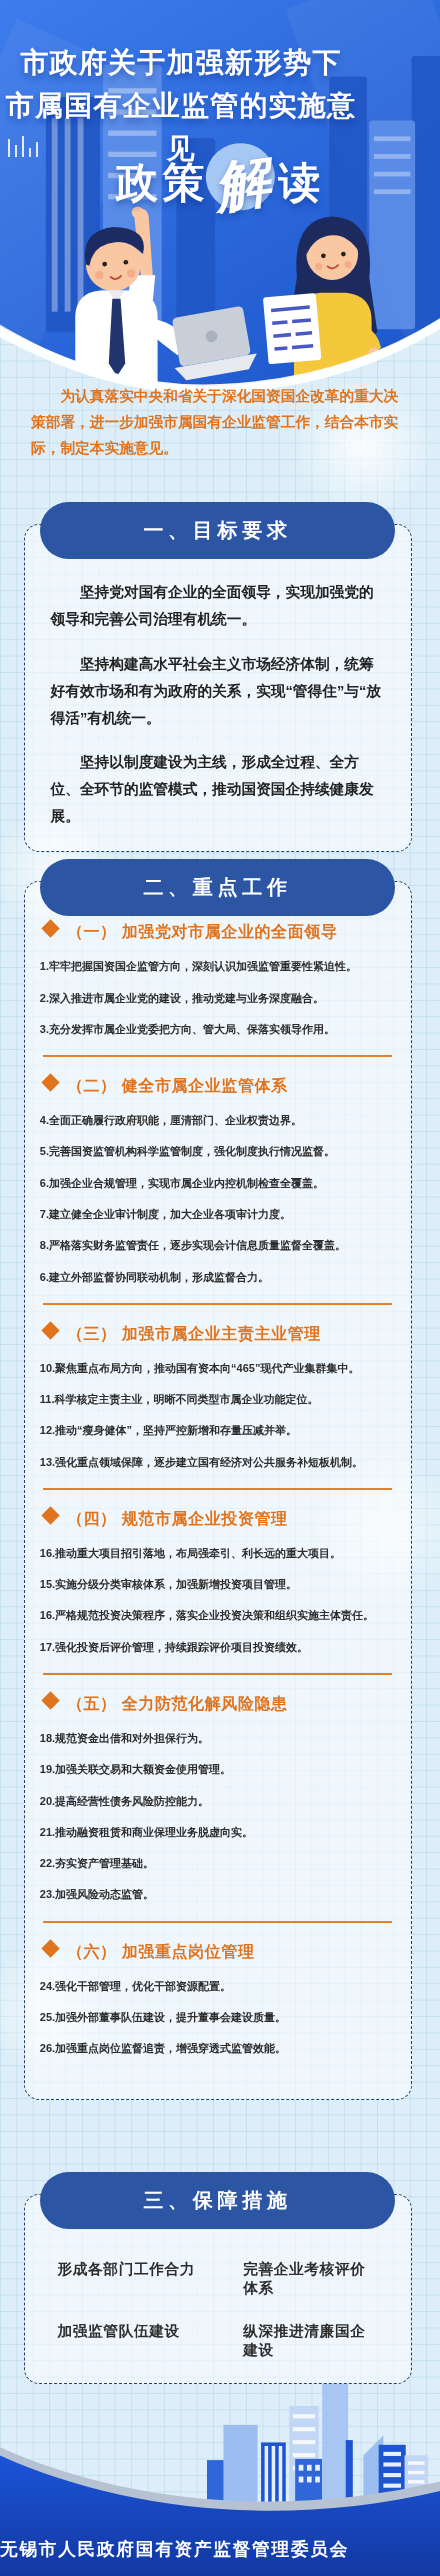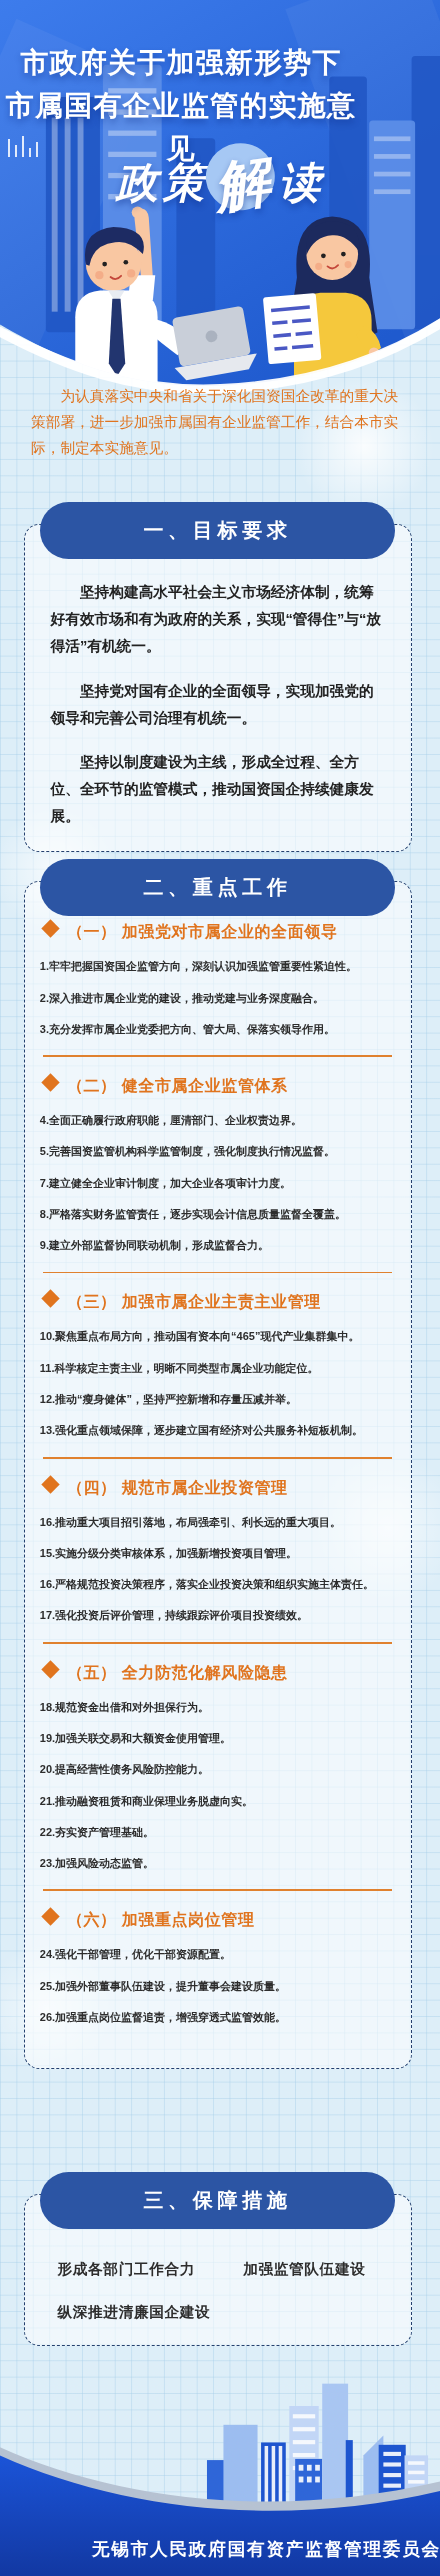--- a/index.html
+++ b/index.html
@@ -17,35 +17,35 @@
     background-size:auto,auto,auto,auto,16.4px 16.4px,16.4px 16.4px;
   }
   
   #header{position:absolute;top:0;left:0;width:441px;height:394px;}
   #header svg{display:block;}
   .title{position:absolute;top:41px;left:0;width:362px;text-align:center;color:#fff;
     font-size:28px;font-weight:bold;line-height:43px;letter-spacing:1.2px;
     text-shadow:0 3.5px 5.9px rgba(8,40,130,.45);}
   .badge{position:absolute;top:146px;left:0;width:441px;text-align:center;color:#fff;font-weight:bold;
     text-shadow:0 3.5px 5.9px rgba(8,40,130,.45);}
-  .badge .bpart{display:inline-block;vertical-align:middle;font-size:42px;letter-spacing:4.7px;font-style:italic;}
+  .badge .bpart{display:inline-block;vertical-align:middle;font-size:42px;letter-spacing:4.7px;}
   .badge .bmid{position:relative;display:inline-block;vertical-align:middle;font-size:55px;
     font-style:italic;transform:rotate(-8deg);margin:0 8.2px 0 5.9px;top:2.3px;z-index:1;}
   .badge .bmid::before{content:"";position:absolute;left:-8.2px;top:-4.7px;width:69px;height:67px;
     border-radius:50%;background:#a6c8f4;z-index:-1;}
   .deco-lines{position:absolute;left:8.2px;top:136px;display:flex;gap:4.7px;align-items:flex-end;height:21px;}
   .deco-lines i{display:block;width:2.3px;background:rgba(255,255,255,.85);}
   .deco-lines i:nth-child(1){height:17.6px}
   .deco-lines i:nth-child(2){height:11.7px}
   .deco-lines i:nth-child(3){height:21px}
   .deco-lines i:nth-child(4){height:9.4px}
   .deco-lines i:nth-child(5){height:15.3px}
   
   #intro{position:absolute;top:383px;left:31px;width:379px;color:#e0741e;
-    font-size:14.7px;line-height:26px;font-weight:normal;text-indent:2em;}
+    font-size:14.7px;line-height:26px;font-weight:bold;text-indent:2em;}
   
   .section{position:absolute;left:0;width:435px;}
   .pill{position:relative;z-index:2;margin:0 auto;width:355px;height:57px;border-radius:29px;
     background:#2c55a4;color:#fff;display:flex;align-items:center;justify-content:center;
     font-size:20px;font-weight:bold;letter-spacing:4.7px;}
   .sbox{position:relative;z-index:1;margin:-35px 23.5px 0;border:1.8px dashed #24406e;
     border-radius:15.3px;background:rgba(255,255,255,.55);}
   #goals .sbox{padding:54px 26px 21px;}
   .para{font-size:14.7px;line-height:27px;color:#222;font-weight:600;text-indent:2em;margin:0 0 17.6px;}
   .para:last-child{margin-bottom:0;}
@@ -55,21 +55,21 @@
   .sub-title-text{color:#e0741e;font-size:16px;font-weight:bold;letter-spacing:0.6px;}
   .item{font-size:11px;line-height:19px;color:#2d2d2d;font-weight:600;margin:0 0 12.3px;}
   .sub-divider{height:1.8px;background:#e0812e;margin:16.4px 3.5px 19px;}
   #safeguards .sbox{padding:65px 33px 23.5px;}
   .measures{display:grid;grid-template-columns:1fr 1fr;row-gap:23.5px;column-gap:9.4px;}
   .measure{font-size:14.7px;font-weight:bold;color:#2d2d2d;letter-spacing:0.6px;}
   .measure:nth-child(even){margin-left:21px;}
   
   #footer-art{position:absolute;top:2373px;left:0;width:441px;height:203px;}
   #footer-art svg{display:block;}
-  .footer-text{position:absolute;bottom:15.3px;left:0;width:441px;text-align:right;color:#fff;
+  .footer-text{position:absolute;bottom:15.3px;left:0;width:441px;text-align:left;color:#fff;
     font-size:17.6px;font-weight:bold;letter-spacing:1.8px;}
 </style>
 </head>
 <body>
 
 <div id="page">
 
   <div id="header">
     <svg viewBox="0 0 750 670" width="441" height="394">
       <defs>
@@ -181,22 +181,22 @@
     <div class="badge">
       <span class="bpart">政策</span><span class="bmid">解</span><span class="bpart">读</span>
     </div>
   </div>
 
   <div id="intro">为认真落实中央和省关于深化国资国企改革的重大决策部署，进一步加强市属国有企业监管工作，结合本市实际，制定本实施意见。</div>
 
   <div class="section" id="goals" style="top:502px">
     <div class="pill">一、目标要求</div>
     <div class="sbox">
+        <p class="para">坚持党对国有企业的全面领导，实现加强党的领导和完善公司治理有机统一。</p>
         <p class="para">坚持构建高水平社会主义市场经济体制，统筹好有效市场和有为政府的关系，实现“管得住”与“放得活”有机统一。</p>
-        <p class="para">坚持党对国有企业的全面领导，实现加强党的领导和完善公司治理有机统一。</p>
         <p class="para">坚持以制度建设为主线，形成全过程、全方位、全环节的监管模式，推动国资国企持续健康发展。</p>
       </div>
   </div>
 
   <div class="section" id="keywork" style="top:859px">
     <div class="pill">二、重点工作</div>
     <div class="sbox">
         <div class="sub-head">
           <span class="diamond"></span>
           <span class="sub-title-text">（一） 加强党对市属企业的全面领导</span>
@@ -204,23 +204,24 @@
         <p class="item">1.牢牢把握国资国企监管方向，深刻认识加强监管重要性紧迫性。</p>
         <p class="item">2.深入推进市属企业党的建设，推动党建与业务深度融合。</p>
         <p class="item">3.充分发挥市属企业党委把方向、管大局、保落实领导作用。</p>
         <div class="sub-divider"></div>
         <div class="sub-head">
           <span class="diamond"></span>
           <span class="sub-title-text">（二） 健全市属企业监管体系</span>
         </div>
         <p class="item">4.全面正确履行政府职能，厘清部门、企业权责边界。</p>
         <p class="item">5.完善国资监管机构科学监管制度，强化制度执行情况监督。</p>
+        <p class="item">6.加强企业合规管理，实现市属企业内控机制检查全覆盖。</p>
         <p class="item">7.建立健全企业审计制度，加大企业各项审计力度。</p>
         <p class="item">8.严格落实财务监管责任，逐步实现会计信息质量监督全覆盖。</p>
-        <p class="item">9.建立外部监督协同联动机制，形成监督合力。</p>
+        <p class="item">6.建立外部监督协同联动机制，形成监督合力。</p>
         <div class="sub-divider"></div>
         <div class="sub-head">
           <span class="diamond"></span>
           <span class="sub-title-text">（三） 加强市属企业主责主业管理</span>
         </div>
         <p class="item">10.聚焦重点布局方向，推动国有资本向“465”现代产业集群集中。</p>
         <p class="item">11.科学核定主责主业，明晰不同类型市属企业功能定位。</p>
         <p class="item">12.推动“瘦身健体”，坚持严控新增和存量压减并举。</p>
         <p class="item">13.强化重点领域保障，逐步建立国有经济对公共服务补短板机制。</p>
         <div class="sub-divider"></div>
@@ -252,20 +253,21 @@
         <p class="item">25.加强外部董事队伍建设，提升董事会建设质量。</p>
         <p class="item">26.加强重点岗位监督追责，增强穿透式监管效能。</p>
       </div>
   </div>
 
   <div class="section" id="safeguards" style="top:2172px">
     <div class="pill">三、保障措施</div>
     <div class="sbox">
       <div class="measures">
           <div class="measure">形成各部门工作合力</div>
+          <div class="measure">完善企业考核评价体系</div>
           <div class="measure">加强监管队伍建设</div>
           <div class="measure">纵深推进清廉国企建设</div>
         </div>
     </div>
   </div>
 
   <div id="footer-art">
     <svg viewBox="0 0 750 345" width="441" height="203">
       <defs>
         <linearGradient id="fg" x1="0" y1="0" x2="0" y2="1">

